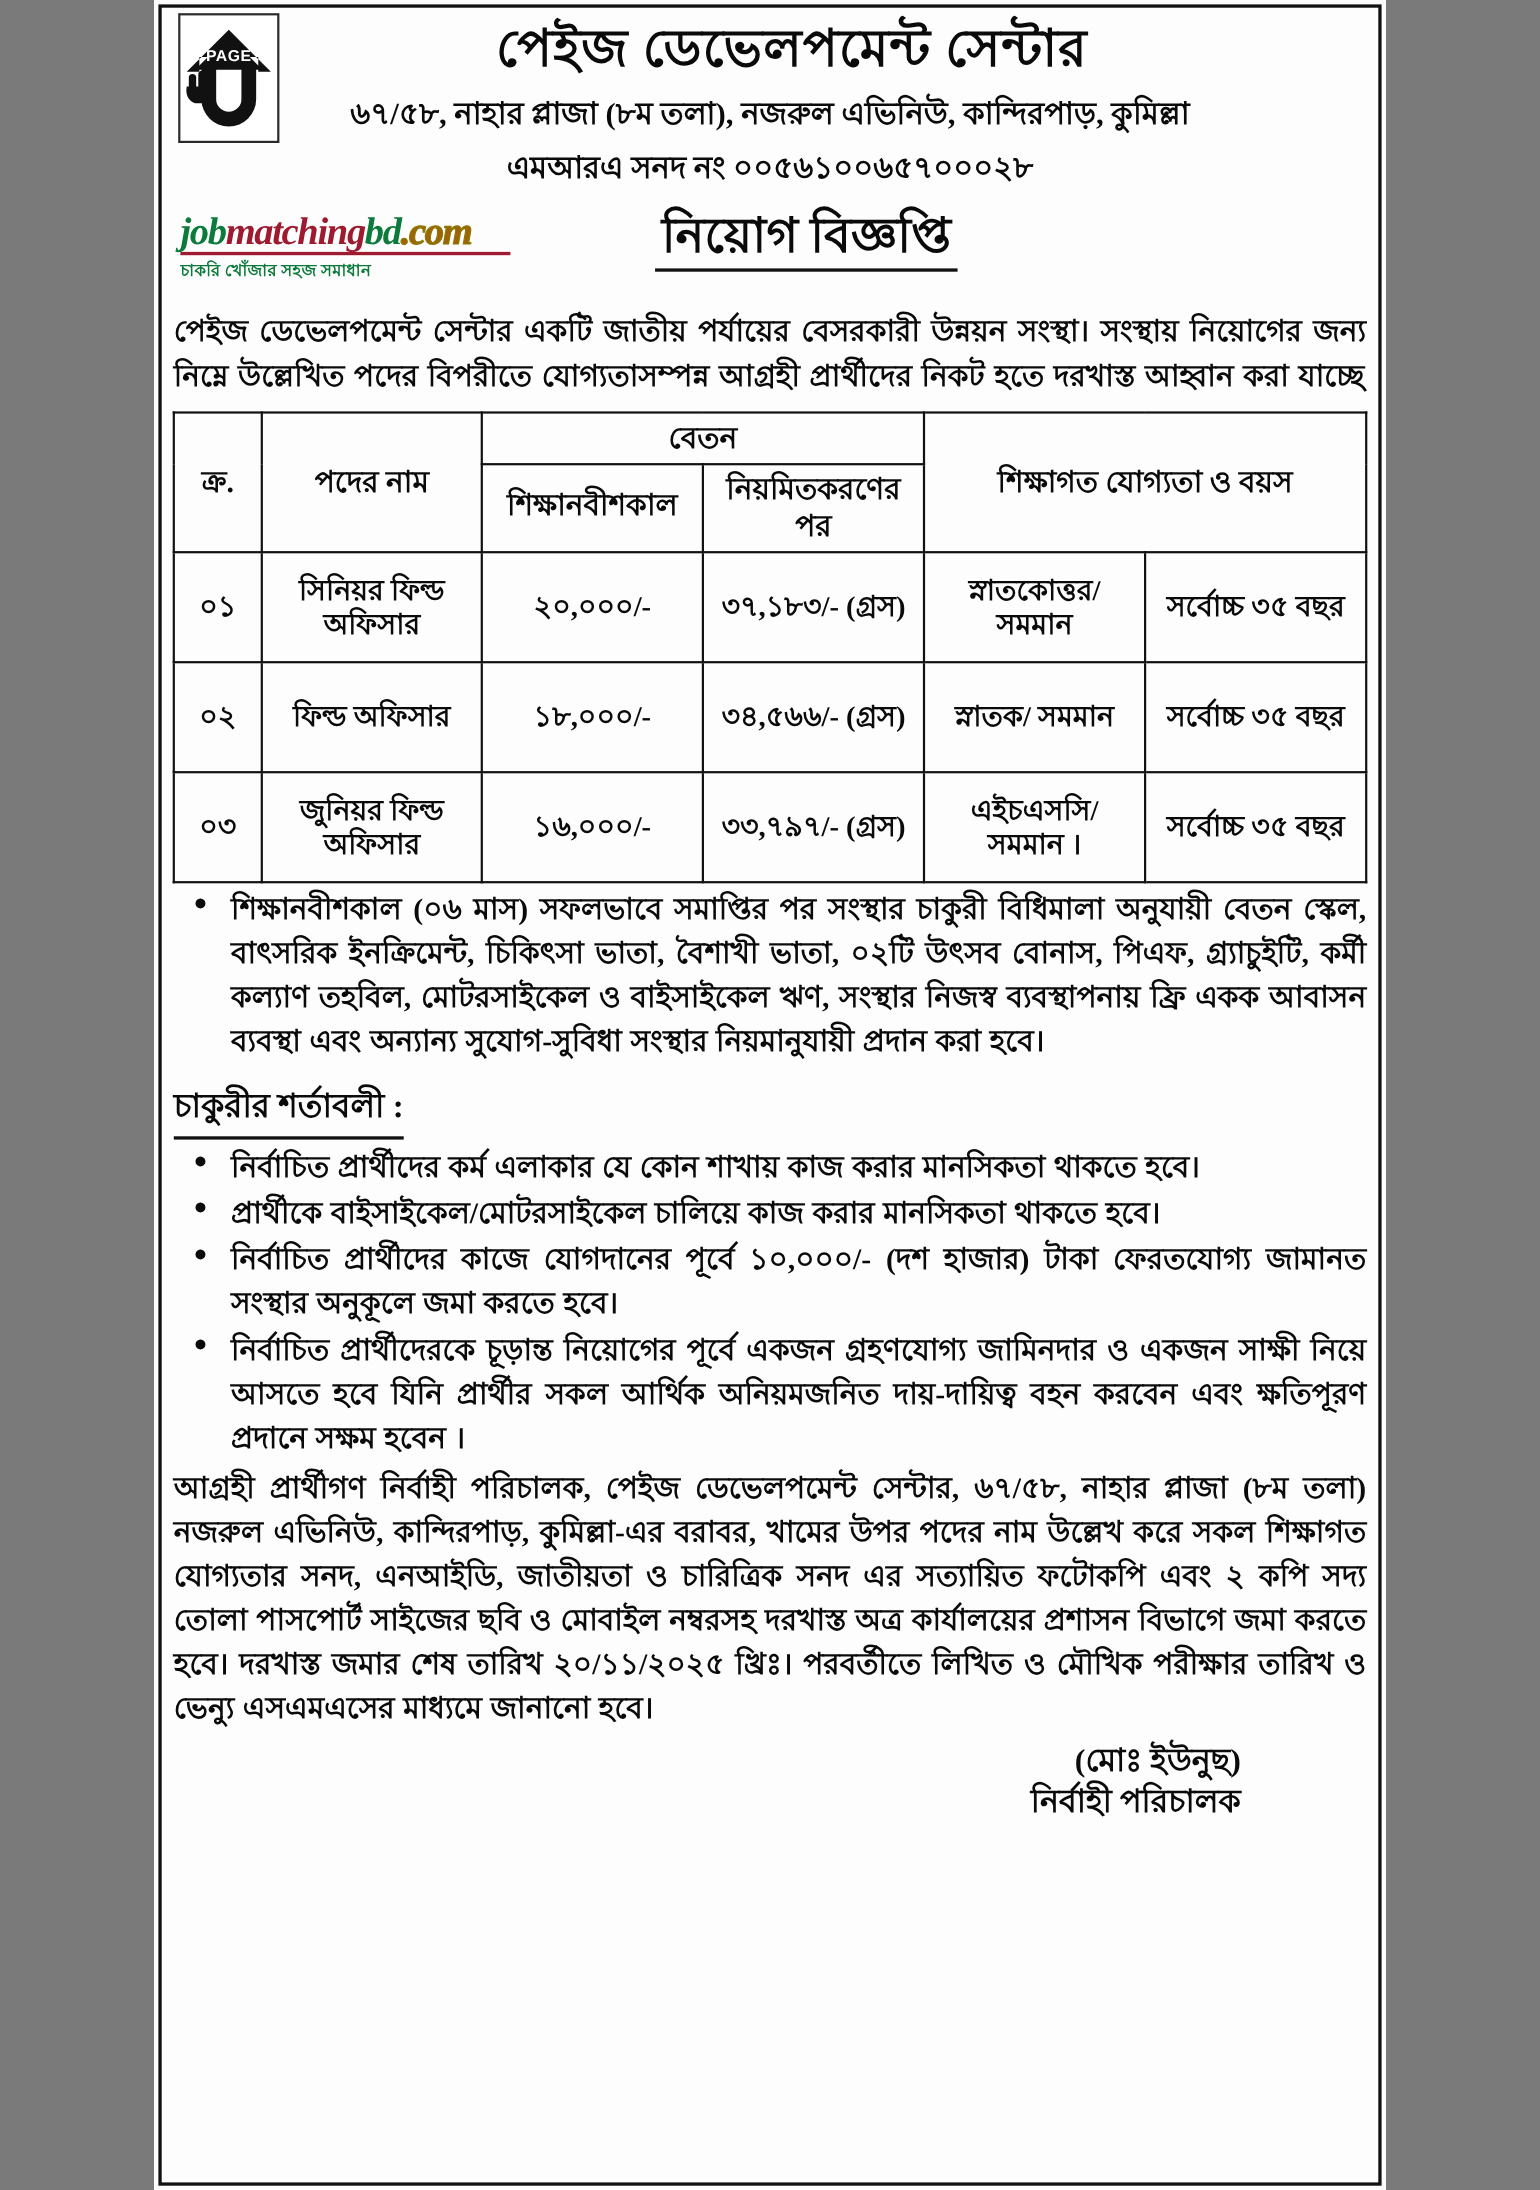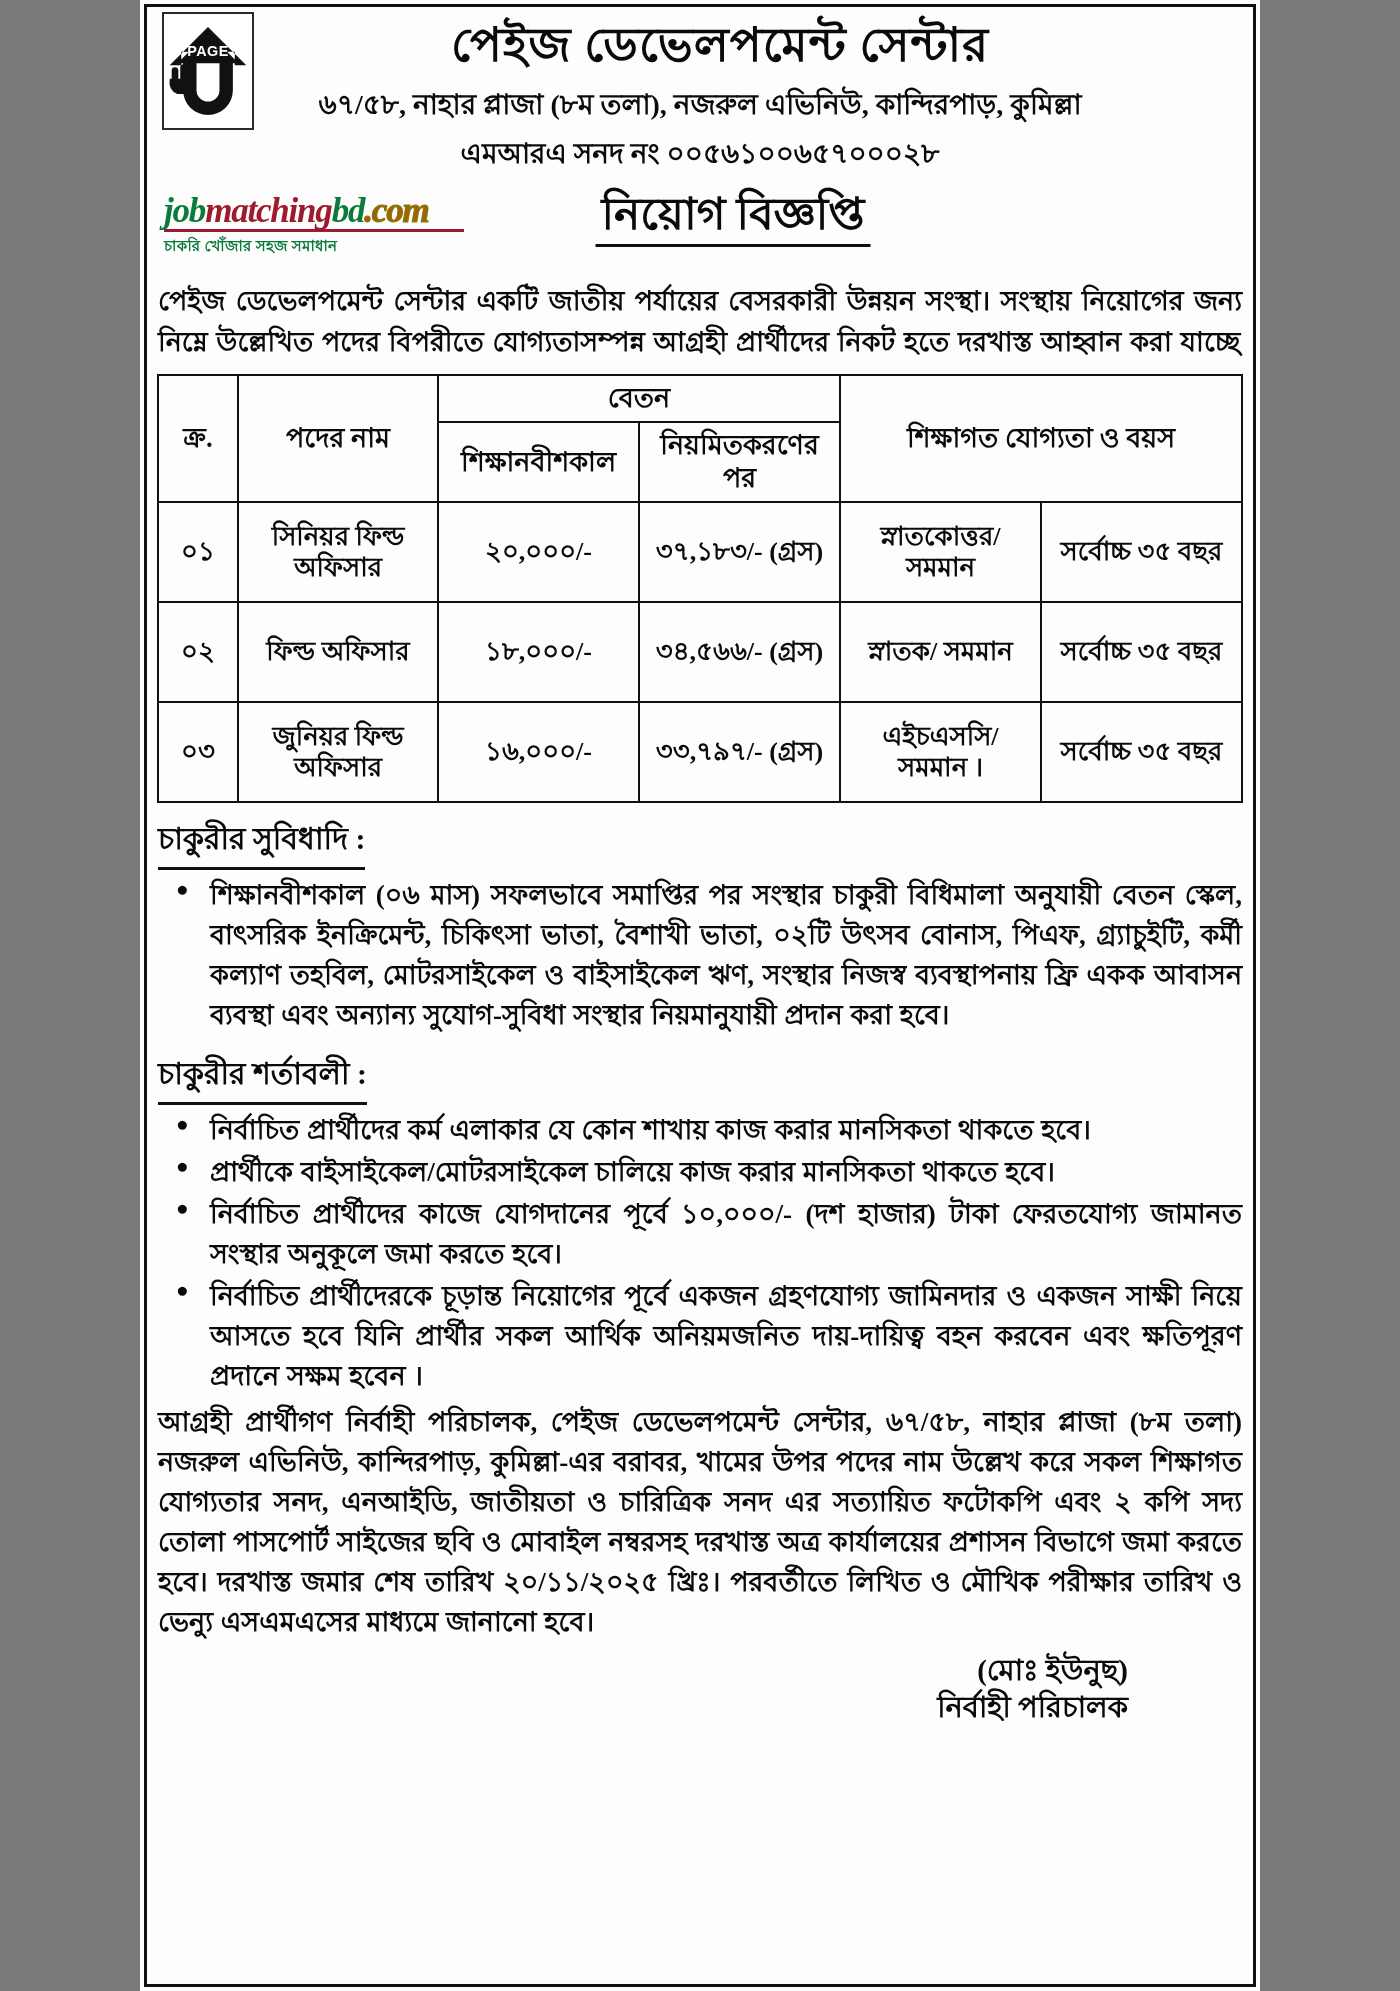--- a/index.html
+++ b/index.html
@@ -158,21 +158,21 @@
     text-align: center;
     vertical-align: middle;
     font-size: 26px;
     font-weight: 700;
     padding: 6px 4px;
     line-height: 1.22;
   }
   table.jobs th { font-size: 27px; }
   .c-sl    { width: 70px; }
   .c-post  { width: 190px; }
-  .c-prob  { width: 200px; }
+  .c-prob  { width: 200px; font-family: Liberation Mono, monospace; }
   .c-reg   { width: 235px; }
   .c-edu   { width: 200px; }
   .c-age   { width: 195px; }
   td.rowcell { height: 86px; }
 
   
   .sec-head {
     font-size: 30px;
     font-weight: 700;
     margin: 12px 0 2px 4px;
@@ -313,23 +313,20 @@
           <td class="rowcell">০৩</td>
           <td class="rowcell">জুনিয়র ফিল্ড অফিসার</td>
           <td class="rowcell">১৬,০০০/-</td>
           <td class="rowcell">৩৩,৭৯৭/- (গ্রস)</td>
           <td class="rowcell c-edu">এইচএসসি/ সমমান ।</td>
           <td class="rowcell c-age">সর্বোচ্চ ৩৫ বছর</td>
         </tr>
       </tbody>
     </table>
 
-    <div class="sec-head-wrap">
-      <div class="sec-head">চাকুরীর সুবিধাদি :</div>
-    </div>
     <ul class="bullets">
       <li>শিক্ষানবীশকাল (০৬ মাস) সফলভাবে সমাপ্তির পর সংস্থার চাকুরী বিধিমালা অনুযায়ী বেতন স্কেল, বাৎসরিক ইনক্রিমেন্ট, চিকিৎসা ভাতা, বৈশাখী ভাতা, ০২টি উৎসব বোনাস, পিএফ, গ্র্যাচুইটি, কর্মী কল্যাণ তহবিল, মোটরসাইকেল ও বাইসাইকেল ঋণ, সংস্থার নিজস্ব ব্যবস্থাপনায় ফ্রি একক আবাসন ব্যবস্থা এবং অন্যান্য সুযোগ-সুবিধা সংস্থার নিয়মানুযায়ী প্রদান করা হবে।</li>
     </ul>
 
     <div class="sec-head-wrap">
       <div class="sec-head">চাকুরীর শর্তাবলী :</div>
     </div>
     <ul class="bullets">
       <li>নির্বাচিত প্রার্থীদের কর্ম এলাকার যে কোন শাখায় কাজ করার মানসিকতা থাকতে হবে।</li>
       <li>প্রার্থীকে বাইসাইকেল/মোটরসাইকেল চালিয়ে কাজ করার মানসিকতা থাকতে হবে।</li>

